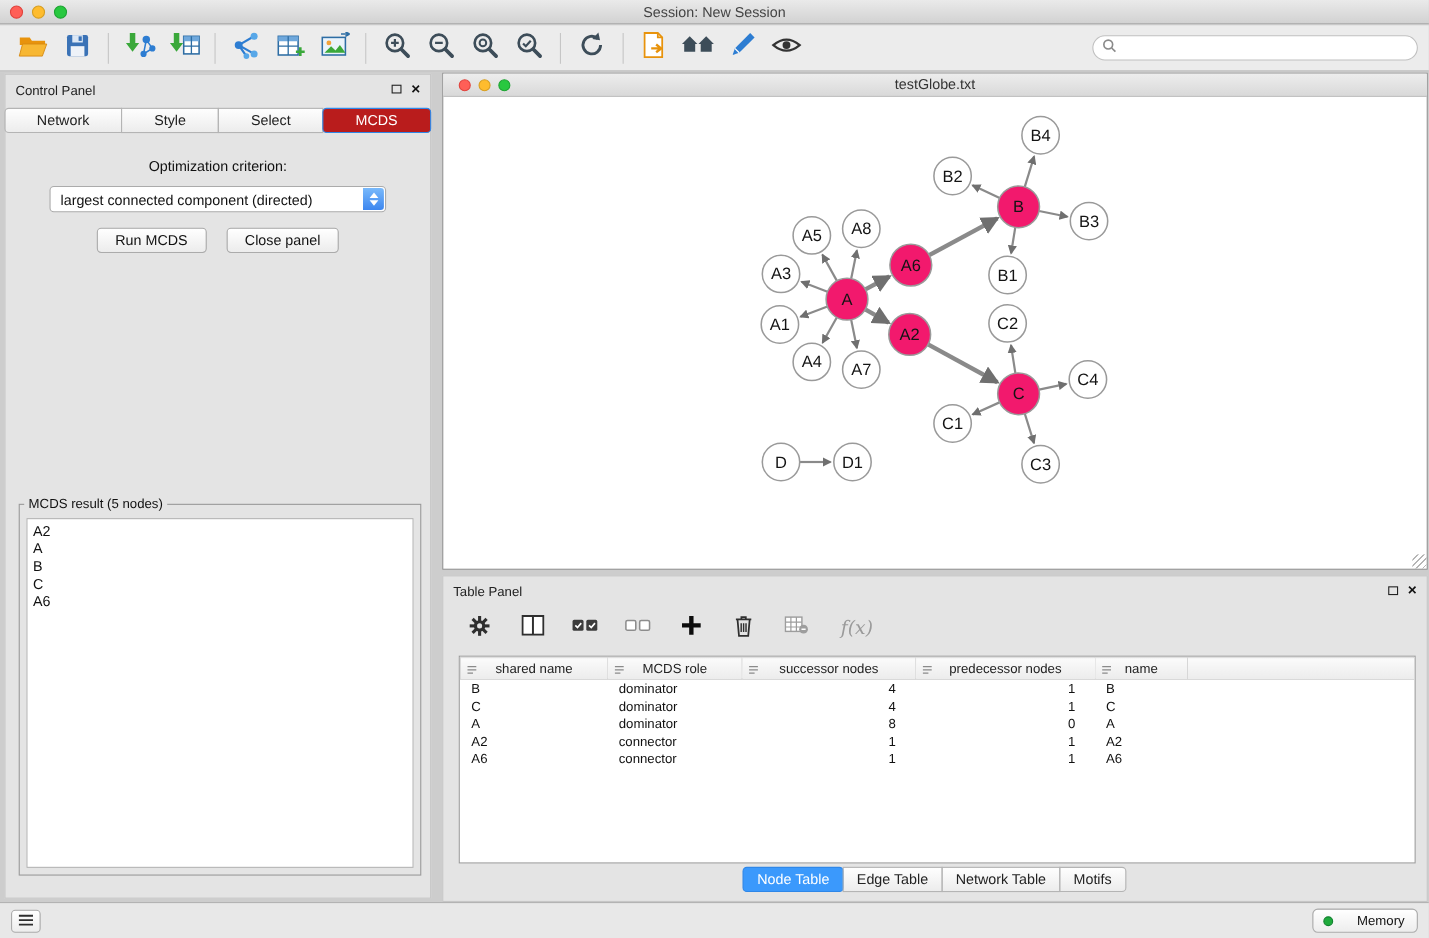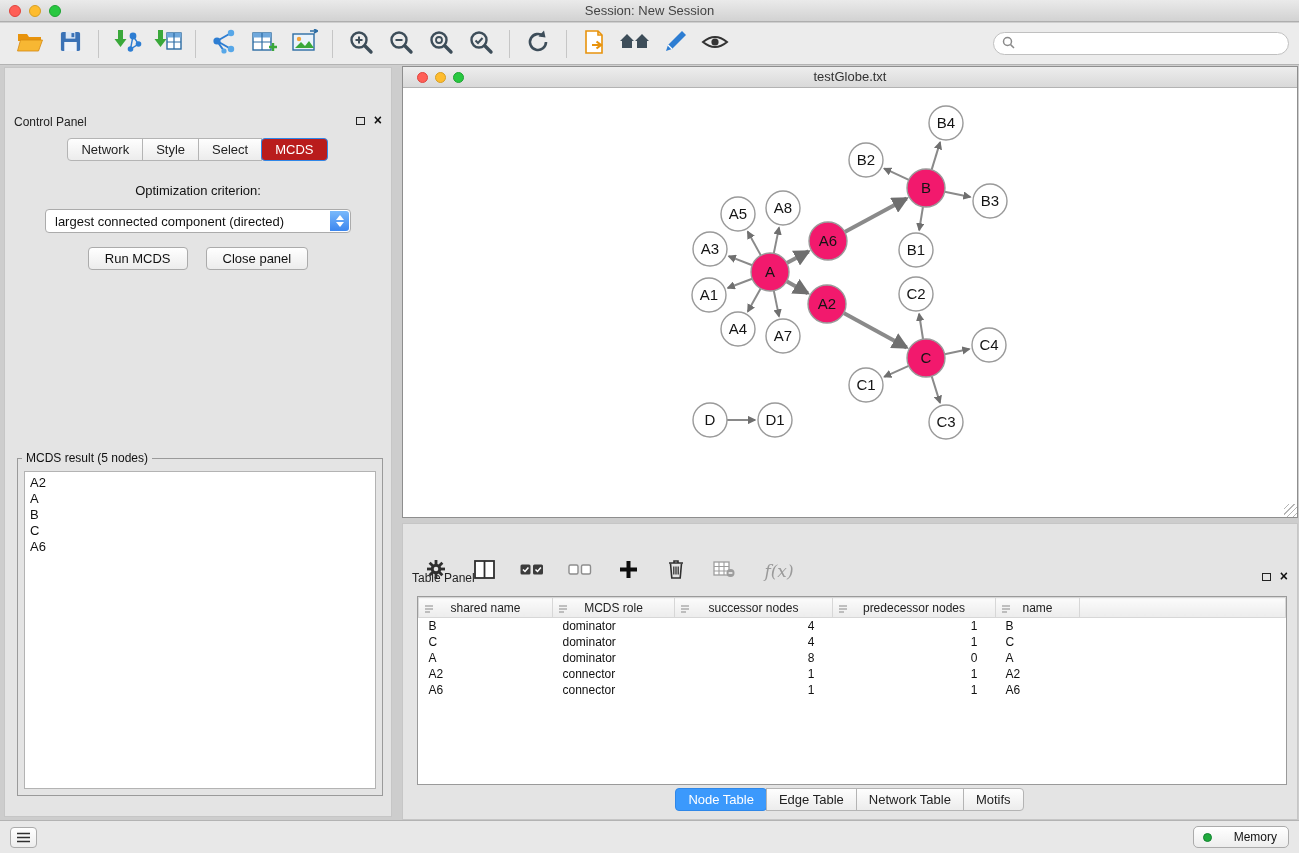--- a/index.html
+++ b/index.html
@@ -23,27 +23,27 @@
   .tb-sep { width:1px; height:28px; background:#c6c6c6; margin:0 8px; }
   .search-wrap { margin-left:auto; width:296px; height:23px; background:#fff; border:1px solid #c0c0c0;
     border-radius:12px; display:flex; align-items:center; padding:0 8px; gap:5px; }
   .search-wrap input { border:none; outline:none; flex:1; font-size:12px; background:transparent; font-family:inherit; }
 
   
   .workspace { position:absolute; top:66px; left:0; right:0; bottom:33px; background:#cdcdcd; }
 
   
   .control-panel { position:absolute; left:4px; top:1px; width:388px; bottom:3px; background:#e4e4e4; border:1px solid #c6c6c6; }
-  .panel-header { position:relative; height:26px;margin-top:40px; }
+  .panel-header { position:relative; height:26px; }
   .panel-title { position:absolute; left:9px; top:7px; font-size:12px; color:#222; }
   .win-btns { position:absolute; right:9px; top:6px; display:flex; gap:9px; align-items:center; }
   .float-btn { width:9px; height:8px; border:1.5px solid #222; margin-top:2px; }
   .close-btn { font-size:14px; font-weight:700; color:#111; line-height:12px; }
   .cp-tabs { display:flex; justify-content:center; margin-top:4px; }
-  .cp-tab { font-size:13px; color:#222; padding:3px 13px; background:linear-gradient(#fefefe,#ececec);
+  .cp-tab { font-size:13px; color:#222; padding:3px 29px; background:linear-gradient(#fefefe,#ececec);
     border:1px solid #b4b4b4; margin-left:-1px; }
   .cp-tab:first-child { border-radius:4px 0 0 4px; }
   .cp-tab:last-child { border-radius:0 4px 4px 0; }
   .cp-tab.active { background:#b91c1c; color:#fff; border-color:#2f87e8; border-radius:4px; }
   .cp-opt-label { text-align:center; margin-top:22px; font-size:13px; color:#111; }
   .cp-dropdown { margin:11px auto 0; width:306px; height:24px; background:#fff; border:1px solid #ababab;
     border-radius:4px; position:relative; display:flex; align-items:center; padding-left:9px; font-size:13px; color:#111; }
   .dd-stepper { position:absolute; right:1px; top:1px; bottom:1px; width:19px;
     background:linear-gradient(#79b9fb,#3c86ef); border-radius:0 3px 3px 0;
     display:flex; flex-direction:column; align-items:center; justify-content:center; gap:2px; }

